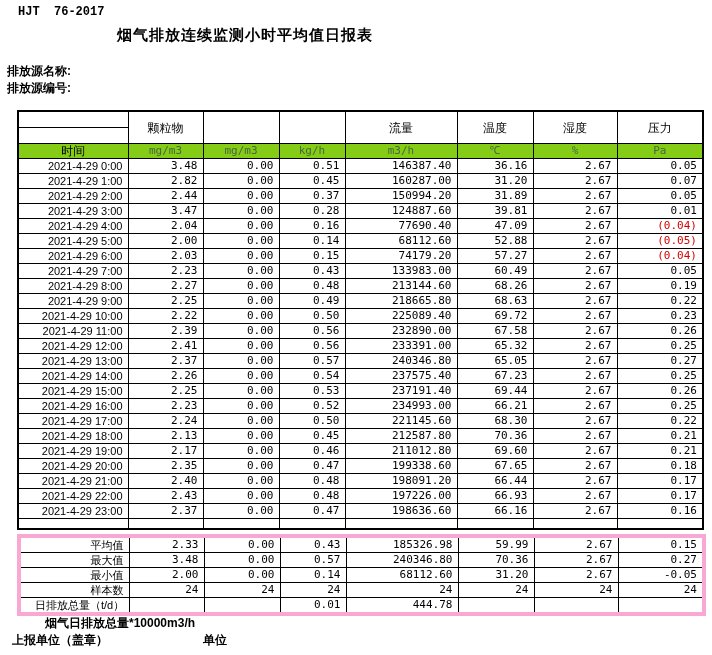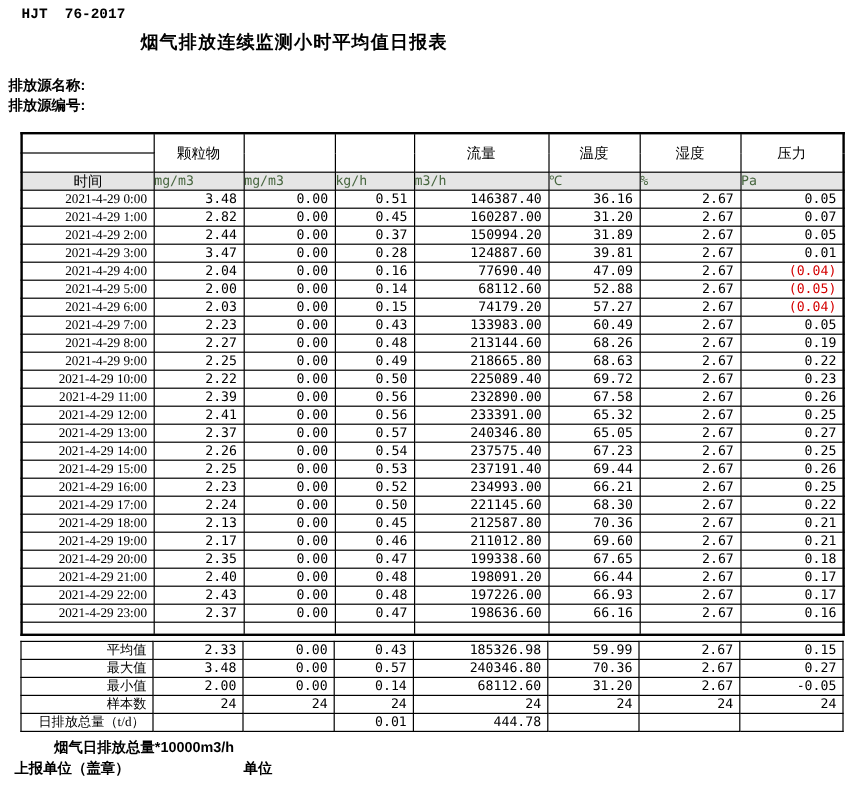--- a/index.html
+++ b/index.html
@@ -14,33 +14,33 @@
   .page-title{
     position:absolute;left:0;top:26px;width:490px;text-align:center;
     font-weight:bold;font-size:15px;letter-spacing:1px;font-family:Liberation Mono, monospace;
   }
   .src-label{position:absolute;left:7px;font-weight:bold;font-size:12px;}
   .src-name{top:63px;}
   .src-id{top:80px;}
 
   table{border-collapse:collapse;table-layout:fixed;}
   .report-table{position:absolute;left:17px;top:110px;border:2px solid #000;}
-  .summary-table{position:absolute;left:17px;top:534px;border:1px solid #f9a8d4;}
+  .summary-table{position:absolute;left:17px;top:534px;border:4px solid #f9a8d4;}
   td{
     border:1px solid #000;height:14px;line-height:14px;padding:0;
     font-size:11px;white-space:nowrap;overflow:hidden;
   }
   .hcell{height:15px;}
   .col-head{text-align:center;font-size:12px;margin-left:12px;}
-  .green{background:#e5e5e5;}
+  .green{background:#84cc16;}
   .time-head{text-align:center;font-size:12px;}
-  .unit-cell{text-align:left;font-size:11px;color:#47663f;
+  .unit-cell{text-align:center;font-size:11px;color:#47663f;
     font-family:"DejaVu Sans Mono",monospace;}
   .t-cell{text-align:right;padding-right:5px;
-    font-family:Liberation Serif, serif;font-size:11px;}
+    font-family:Liberation Sans, sans-serif;font-size:11px;}
   .t-cell.left{text-align:left;padding-left:14px;padding-right:0;}
   .n-cell{text-align:right;padding-right:5px;
     font-family:"DejaVu Sans Mono",monospace;font-size:11px;}
   .neg{color:#d40000;}
   .empty-row td{height:9px;}
   .footer-note{position:absolute;left:12px;top:615px;font-weight:bold;font-size:12px;margin-left:33px;}
   .footer-line{position:absolute;left:0;top:632px;width:100%;font-weight:bold;font-size:12px;}
   .report-unit{position:absolute;left:12px;top:0;}
   .unit-label{position:absolute;left:203px;top:0;}
 </style>

